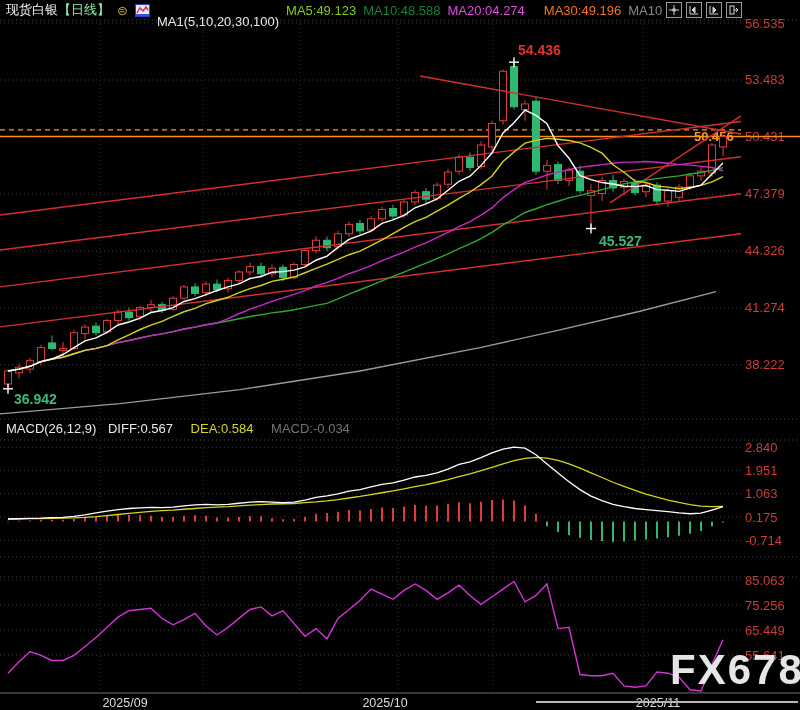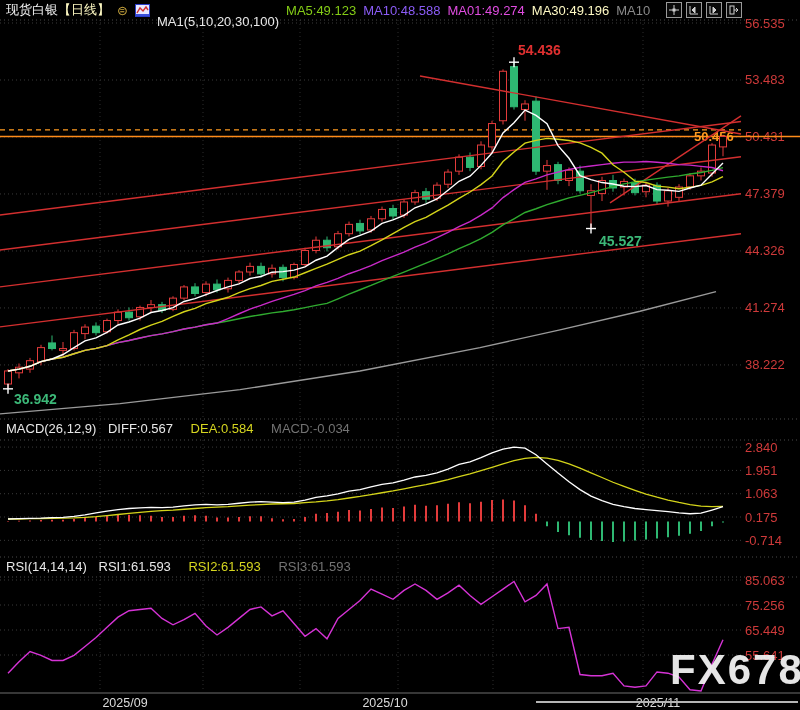--- a/index.html
+++ b/index.html
@@ -2,27 +2,27 @@
 <html><head>
 <meta charset="utf-8">
 <style>
   html,body{margin:0;padding:0;background:#000;}
   #app{position:relative;width:800px;height:710px;background:#000;overflow:hidden;
        font-family:"Liberation Sans","DejaVu Sans",sans-serif;}
   #topbar{position:absolute;left:0;top:0;width:800px;height:20px;display:flex;
           align-items:center;gap:7px;padding-left:6px;box-sizing:border-box;
           font-size:13px;white-space:nowrap;z-index:5;}
   .t-symbol{color:#f0f0f0;}
-  .t-period{color:#fef9c3;}
+  .t-period{color:#86efac;}
   .t-circle{color:#c9a63e;font-size:13px;line-height:1;}
   .t-white{color:#e8e8e8;margin-top:23px;}
   .t-ma5{color:#84cc16;}
-  .t-ma10{color:#8b5cf6;}
+  .t-ma10{color:#15803d;}
   .t-ma20{color:#e14ce1;}
-  .t-ma30{color:#fef9c3;}
+  .t-ma30{color:#f97316;margin-left:12px;}
   .t-ma100{color:#8a8a8a;}
   #toolbar{position:absolute;right:58px;top:2px;display:flex;gap:4px;z-index:6;}
   .tool{width:14px;height:14px;border:1px solid #9a9a9a;background:#0a0a0a;display:flex;
         align-items:center;justify-content:center;cursor:pointer;}
   .tool svg{display:block;}
   .panel-header{position:absolute;left:6px;font-size:13px;white-space:nowrap;z-index:5;}
   .panel-header span{margin-right:14px;}
   .ph-white{color:#e8e8e8;}
   .ph-yellow{color:#d6d620;margin-top:12px;}
   .ph-magenta{color:#737373;}
@@ -57,21 +57,21 @@
     <span id="mini-icon">
       <svg width="15" height="13" viewBox="0 0 15 13">
         <rect x="0.5" y="0.5" width="14" height="12" fill="#e8e8ff" stroke="#2a3cc8"></rect>
         <polyline points="2,9 5,4 8,7 11,3 13,6" fill="none" stroke="#d03030" stroke-width="1.4"></polyline>
         <rect x="1" y="10" width="13" height="2" fill="#3a50d8"></rect>
       </svg>
     </span>
     <span class="t-white">MA1(5,10,20,30,100)</span>
     <span class="t-ma5">MA5:49.123</span>
     <span class="t-ma10">MA10:48.588</span>
-    <span class="t-ma20">MA01:49.274</span>
+    <span class="t-ma20">MA20:04.274</span>
     <span class="t-ma30">MA30:49.196</span>
     <span class="t-ma100">MA10</span>
   </div>
 
   <div id="toolbar">
     <span class="tool">
       <svg width="10" height="10" viewBox="0 0 10 10">
         <line x1="5" y1="0" x2="5" y2="10" stroke="#cfcfcf"></line>
           <line x1="0" y1="5" x2="10" y2="5" stroke="#cfcfcf"></line>
         <rect x="3.5" y="3.5" width="3" height="3" fill="#cfcfcf"></rect>
@@ -97,26 +97,20 @@
     </span>
   </div>
 
   <div class="panel-header" style="top:421px;">
     <span class="ph-white" style="margin-right:8px;">MACD(26,12,9)</span>
     <span class="ph-white">DIFF:0.567</span>
     <span class="ph-yellow">DEA:0.584</span>
     <span class="ph-magenta">MACD:-0.034</span>
   </div>
 
-  <div class="panel-header" style="top:559px;">
-    <span class="ph-white" style="margin-right:8px;">RSI(14,14,14)</span>
-    <span class="ph-white">RSI1:61.593</span>
-    <span class="ph-yellow">RSI2:61.593</span>
-    <span class="ph-magenta">RSI3:61.593</span>
-  </div>
 
   <svg id="chart-svg" width="800" height="710">
       <line x1="0" y1="23.006098705197985" x2="741" y2="23.006098705197985" class="grid"></line>
       <text x="745" y="27.506098705197985" class="tick">56.535</text>
       <line x1="0" y1="79.99127416025522" x2="741" y2="79.99127416025522" class="grid"></line>
       <text x="745" y="84.49127416025522" class="tick">53.483</text>
       <line x1="0" y1="136.97644961531245" x2="741" y2="136.97644961531245" class="grid"></line>
       <text x="745" y="141.47644961531245" class="tick">50.431</text>
       <line x1="0" y1="193.9616250703697" x2="741" y2="193.9616250703697" class="grid"></line>
       <text x="745" y="198.4616250703697" class="tick">47.379</text>

